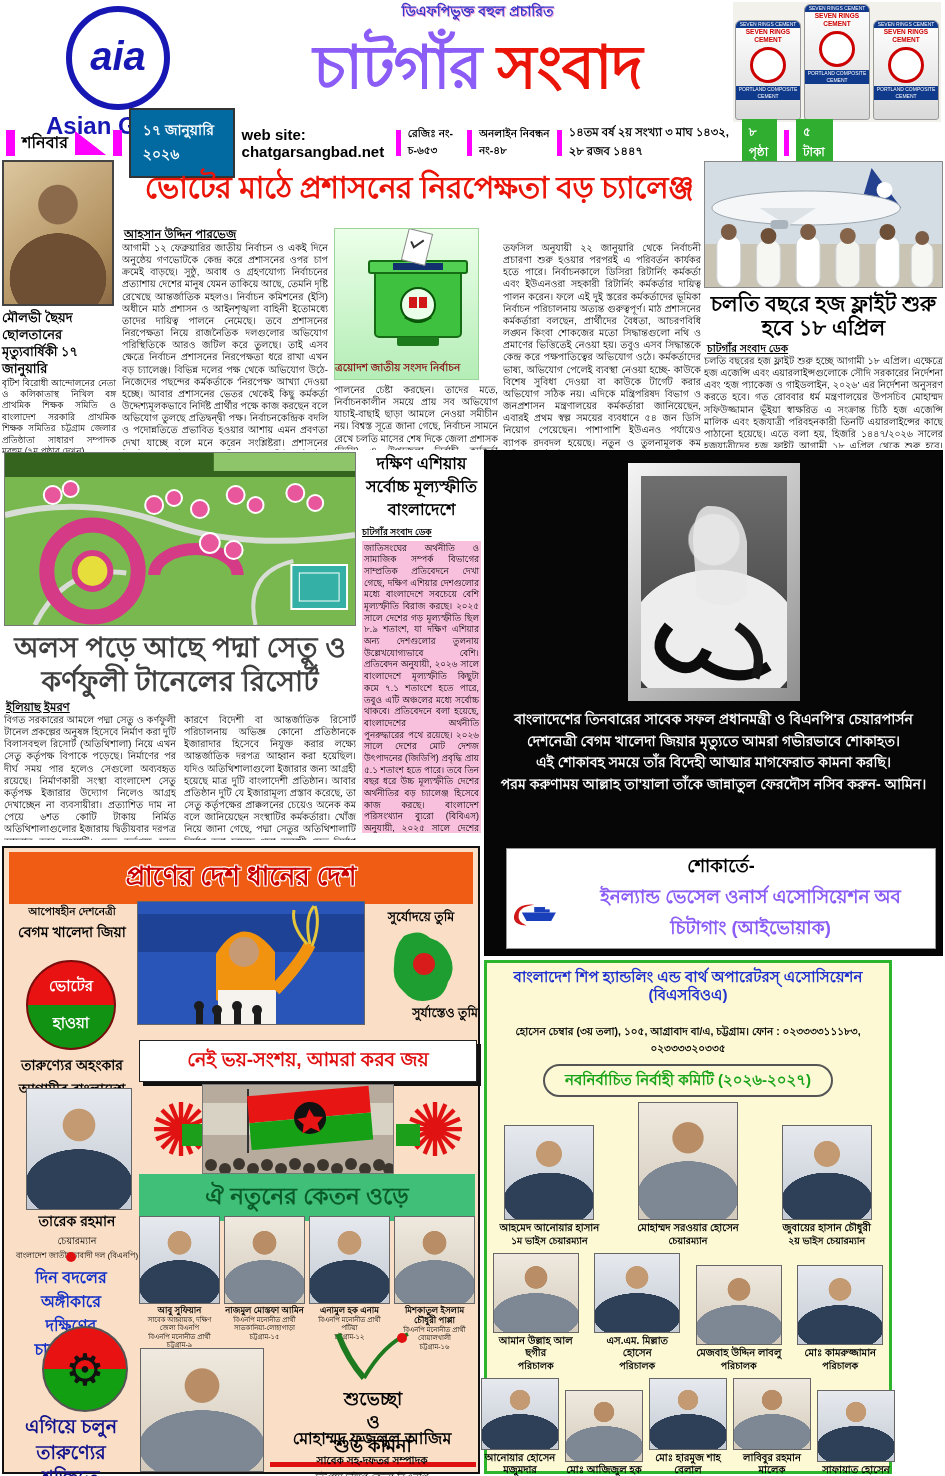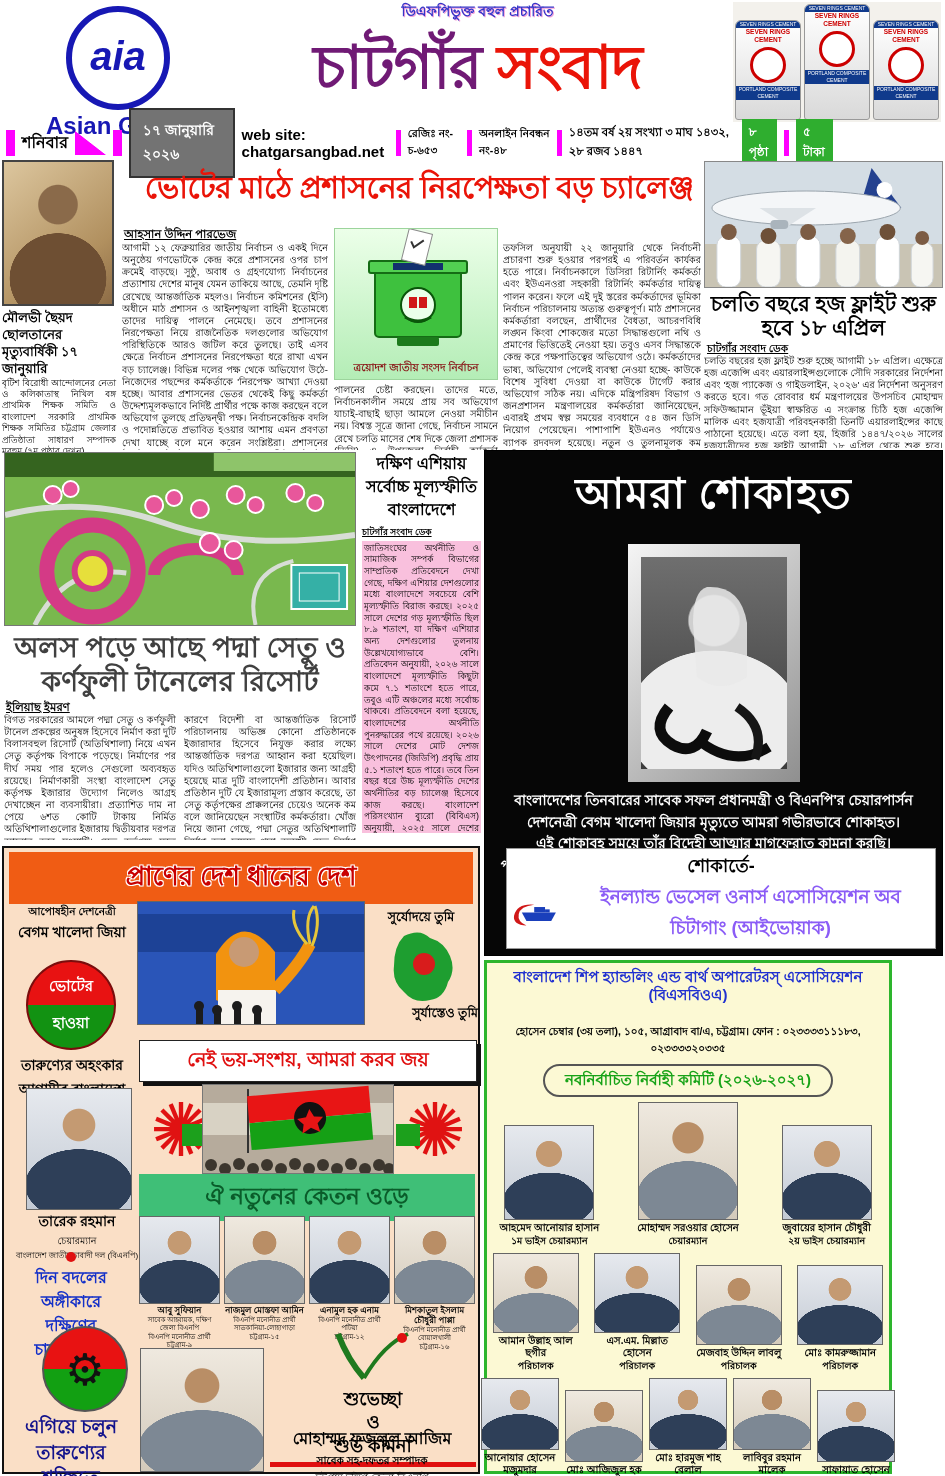--- a/index.html
+++ b/index.html
@@ -10,59 +10,59 @@
   .jtext{font-size:9.5px;line-height:1.28;text-align:justify;overflow:hidden;}
 
   
   .ag-logo{left:18px;top:6px;width:200px;text-align:center;}
   .ag-circle{width:92px;height:92px;border:6px solid #1718b4;border-radius:50%;margin:0 auto;
              color:#1718b4;font-size:40px;font-weight:bold;line-height:88px;font-style:italic;}
   .ag-name{color:#1718b4;font-weight:bold;font-size:24px;margin-top:2px;}
   .mast-center{left:225px;top:0;width:505px;text-align:center;}
   .dfp{color:#3535c8;font-weight:bold;font-size:14px;text-shadow:1px 1px 0 #f5a0d8;}
   .paper-title{font-size:60px;font-weight:bold;line-height:1.45;letter-spacing:-1px;}
-  .t-green{color:#701a75;}.t-red{color:#ea1408;}
+  .t-green{color:#8b5cf6;}.t-red{color:#ea1408;}
   .cement-ad{right:4px;top:2px;width:208px;height:120px;background:#f3f1ec;display:flex;
              gap:3px;justify-content:center;align-items:flex-end;padding:2px;box-sizing:border-box;}
   .bag{width:64px;background:linear-gradient(#ffffff,#d9d9d9);border:1px solid #999;
        border-radius:6px 6px 3px 3px;text-align:center;overflow:hidden;}
   .bag .band{background:#103a8c;color:#fff;font-size:5px;line-height:1.4;}
   .bag .brand{color:#c00;font-weight:bold;font-size:6.5px;line-height:1.2;}
   .bag .ring{width:30px;height:30px;border:3px solid #c00;border-radius:50%;margin:3px auto;
              background:#fff;color:#c00;font-size:4.5px;line-height:30px;overflow:hidden;}
   .bag.tall{height:114px;}.bag.short{height:98px;}
 
   
   .datebar{left:0;top:126px;width:839px;height:34px;display:flex;align-items:center;gap:7px;padding:0 6px;box-sizing:border-box;}
   .db-sq{width:13px;height:26px;background:#f0f;}
   .db-day{font-size:16px;font-weight:bold;}
   .db-wedge{width:44px;height:24px;background:linear-gradient(to top right,#f0f 49%,transparent 51%);}
-  .db-date{background:#737373;border:2px solid #333;color:#fff;font-weight:bold;font-size:14px;padding:9px 12px;}
+  .db-date{background:#0369a1;border:2px solid #333;color:#fff;font-weight:bold;font-size:14px;padding:9px 12px;}
   .db-web{font-weight:bold;font-size:15px;}
   .db-small{font-size:10.5px;font-weight:bold;}
   .db-issue{font-size:11.5px;font-weight:bold;}
   .db-green{background:#2fae2f;color:#fff;font-weight:bold;font-size:12px;padding:4px 7px;}
   .db-sliver{width:7px;height:26px;background:#f0f;}
 
   
   .obit{left:2px;top:160px;width:114px;height:292px;}
   .obit-photo{width:112px;height:146px;border:2px solid #444;box-sizing:border-box;
     background:radial-gradient(circle at 50% 30%,#8a6a4a 0 17%,transparent 18%),
                radial-gradient(ellipse 45% 32% at 50% 82%,#6e4f33 0 99%,transparent 100%),
                linear-gradient(140deg,#dcc69e,#b1905f 70%,#8d6c46);}
   .obit-head{font-size:13px;font-weight:bold;line-height:1.3;margin:4px 0 0;}
   .obit-body{font-size:8.8px;line-height:1.3;text-align:justify;}
 
   
   .main-head{left:126px;top:162px;width:586px;text-align:center;color:#ea1408;font-weight:bold;
              font-size:30px;line-height:1.7;letter-spacing:-0.5px;}
   .main-byline{left:124px;top:226px;font-weight:bold;font-size:11.5px;text-decoration:underline;}
   .mcol1{left:122px;top:242px;width:206px;height:208px;}
-  .ballot-wrap{left:334px;top:228px;width:164px;height:152px;background:linear-gradient(#ecffe9,#b4edb6);
-               border:1px solid #9cd49c;box-sizing:border-box;text-align:center;}
+  .ballot-wrap{left:334px;top:228px;width:145px;height:152px;background:linear-gradient(#ecffe9,#b4edb6);
+               border:1px solid #9cd49c;box-sizing:border-box;}
   .ballot-caption{color:#8a1a1a;font-weight:bold;font-size:10.5px;margin-top:1px;}
   .mcol2{left:334px;top:384px;width:164px;height:66px;}
   .mcol3{left:503px;top:242px;width:198px;height:208px;}
 
   
   .hajj-photo{left:704px;top:161px;width:239px;height:127px;border:1px solid #888;box-sizing:border-box;}
   .hajj-head{left:704px;top:292px;width:239px;text-align:center;font-size:21px;font-weight:bold;line-height:1.15;}
   .hajj-byline{left:707px;top:341px;font-size:10.5px;font-weight:bold;text-decoration:underline;}
   .hajj-body{left:704px;top:355px;width:239px;height:93px;}
 
@@ -317,21 +317,20 @@
   <div class="abs rcol1 jtext">বিগত সরকারের আমলে পদ্মা সেতু ও কর্ণফুলী টানেল প্রকল্পের অনুষঙ্গ হিসেবে নির্মাণ করা দুটি বিলাসবহুল রিসোর্ট (অতিথিশালা) নিয়ে এখন সেতু কর্তৃপক্ষ বিপাকে পড়েছে। নির্মাণের পর দীর্ঘ সময় পার হলেও সেগুলো অব্যবহৃত রয়েছে। নির্মাণকারী সংস্থা বাংলাদেশ সেতু কর্তৃপক্ষ ইজারার উদ্যোগ নিলেও আগ্রহ দেখাচ্ছেন না ব্যবসায়ীরা। প্রত্যাশিত দাম না পেয়ে ৬শত কোটি টাকায় নির্মিত অতিথিশালাগুলোর ইজারায় দ্বিতীয়বার দরপত্র আহ্বান করে সংস্থাটি। সেতু কর্তৃপক্ষ সূত্রে জানা গেছে, পদ্মা সেতু ও কর্ণফুলী টানেলের অতিথিশালাগুলো আন্তর্জাতিক মানের। এ</div>
   <div class="abs rcol2 jtext">কারণে বিদেশী বা আন্তর্জাতিক রিসোর্ট পরিচালনায় অভিজ্ঞ কোনো প্রতিষ্ঠানকে ইজারাদার হিসেবে নিযুক্ত করার লক্ষ্যে আন্তর্জাতিক দরপত্র আহ্বান করা হয়েছিল। যদিও অতিথিশালাগুলো ইজারার জন্য আগ্রহী হয়েছে মাত্র দুটি বাংলাদেশী প্রতিষ্ঠান। আবার প্রতিষ্ঠান দুটি যে ইজারামূল্য প্রস্তাব করেছে, তা সেতু কর্তৃপক্ষের প্রাক্কলনের চেয়েও অনেক কম বলে জানিয়েছেন সংস্থাটির কর্মকর্তারা। খোঁজ নিয়ে জানা গেছে, পদ্মা সেতুর অতিথিশালাটি নির্মাণ করা হয়েছে পদ্মা বহুমুখী সেতু নির্মাণ প্রকল্পের সার্ভিস এরিয়া-২ প্যাকেজের মাধ্যমে, যার কাজ শেষ হয় ২০১৬ সালে। নির্মাণে (৭ম পৃষ্ঠার দেখুন)</div>
 
   <div class="abs inflation">
     <div class="inf-head">দক্ষিণ এশিয়ায় সর্বোচ্চ মূল্যস্ফীতি বাংলাদেশে</div>
     <div class="inf-byline">চাটগাঁর সংবাদ ডেক</div>
     <div class="inf-body">জাতিসংঘের অর্থনীতি ও সামাজিক সম্পর্ক বিভাগের সাম্প্রতিক প্রতিবেদনে দেখা গেছে, দক্ষিণ এশিয়ার দেশগুলোর মধ্যে বাংলাদেশে সবচেয়ে বেশি মূল্যস্ফীতি বিরাজ করছে। ২০২৫ সালে দেশের গড় মূল্যস্ফীতি ছিল ৮.৯ শতাংশ, যা দক্ষিণ এশিয়ার অন্য দেশগুলোর তুলনায় উল্লেখযোগ্যভাবে বেশি। প্রতিবেদন অনুযায়ী, ২০২৬ সালে বাংলাদেশে মূল্যস্ফীতি কিছুটা কমে ৭.১ শতাংশে হতে পারে, তবুও এটি অঞ্চলের মধ্যে সর্বোচ্চ থাকবে। প্রতিবেদনে বলা হয়েছে, বাংলাদেশের অর্থনীতি পুনরুদ্ধারের পথে রয়েছে। ২০২৬ সালে দেশের মোট দেশজ উৎপাদনের (জিডিপি) প্রবৃদ্ধি প্রায় ৫.১ শতাংশ হতে পারে। তবে তিন বছর ধরে উচ্চ মূল্যস্ফীতি দেশের অর্থনীতির বড় চ্যালেঞ্জ হিসেবে কাজ করছে। বাংলাদেশ পরিসংখ্যান ব্যুরো (বিবিএস) অনুযায়ী, ২০২৫ সালে দেশের গড় মূল্যস্ফীতি ৮.৭৭ শতাংশ ছিল। মূল্যস্ফীতি সাধারণ মানুষের জন্য আয়ের (৭ম পৃষ্ঠায় দেখুন)</div>
   </div>
 
   <div class="abs condolence">
-    <div class="cond-title">আমরা শোকাহত</div>
     <div class="cond-frame">
       <div class="cond-photo">
         <svg width="100%" height="100%" viewBox="0 0 146 212" preserveAspectRatio="none">
           <path d="M66,30 Q100,28 106,66 L106,120 Q80,138 56,120 L52,66 Q52,34 66,30" fill="#e9e9e9" opacity="0.85"></path>
           <path d="M28,150 q-20,24 4,38 q22,12 34,-14" stroke="#0c0c0c" stroke-width="11" fill="none"></path>
           <path d="M56,182 q36,30 72,8" stroke="#0c0c0c" stroke-width="10" fill="none"></path>
           <path d="M96,150 q30,20 18,52" stroke="#161616" stroke-width="9" fill="none"></path>
         </svg>
       </div>
     </div>

